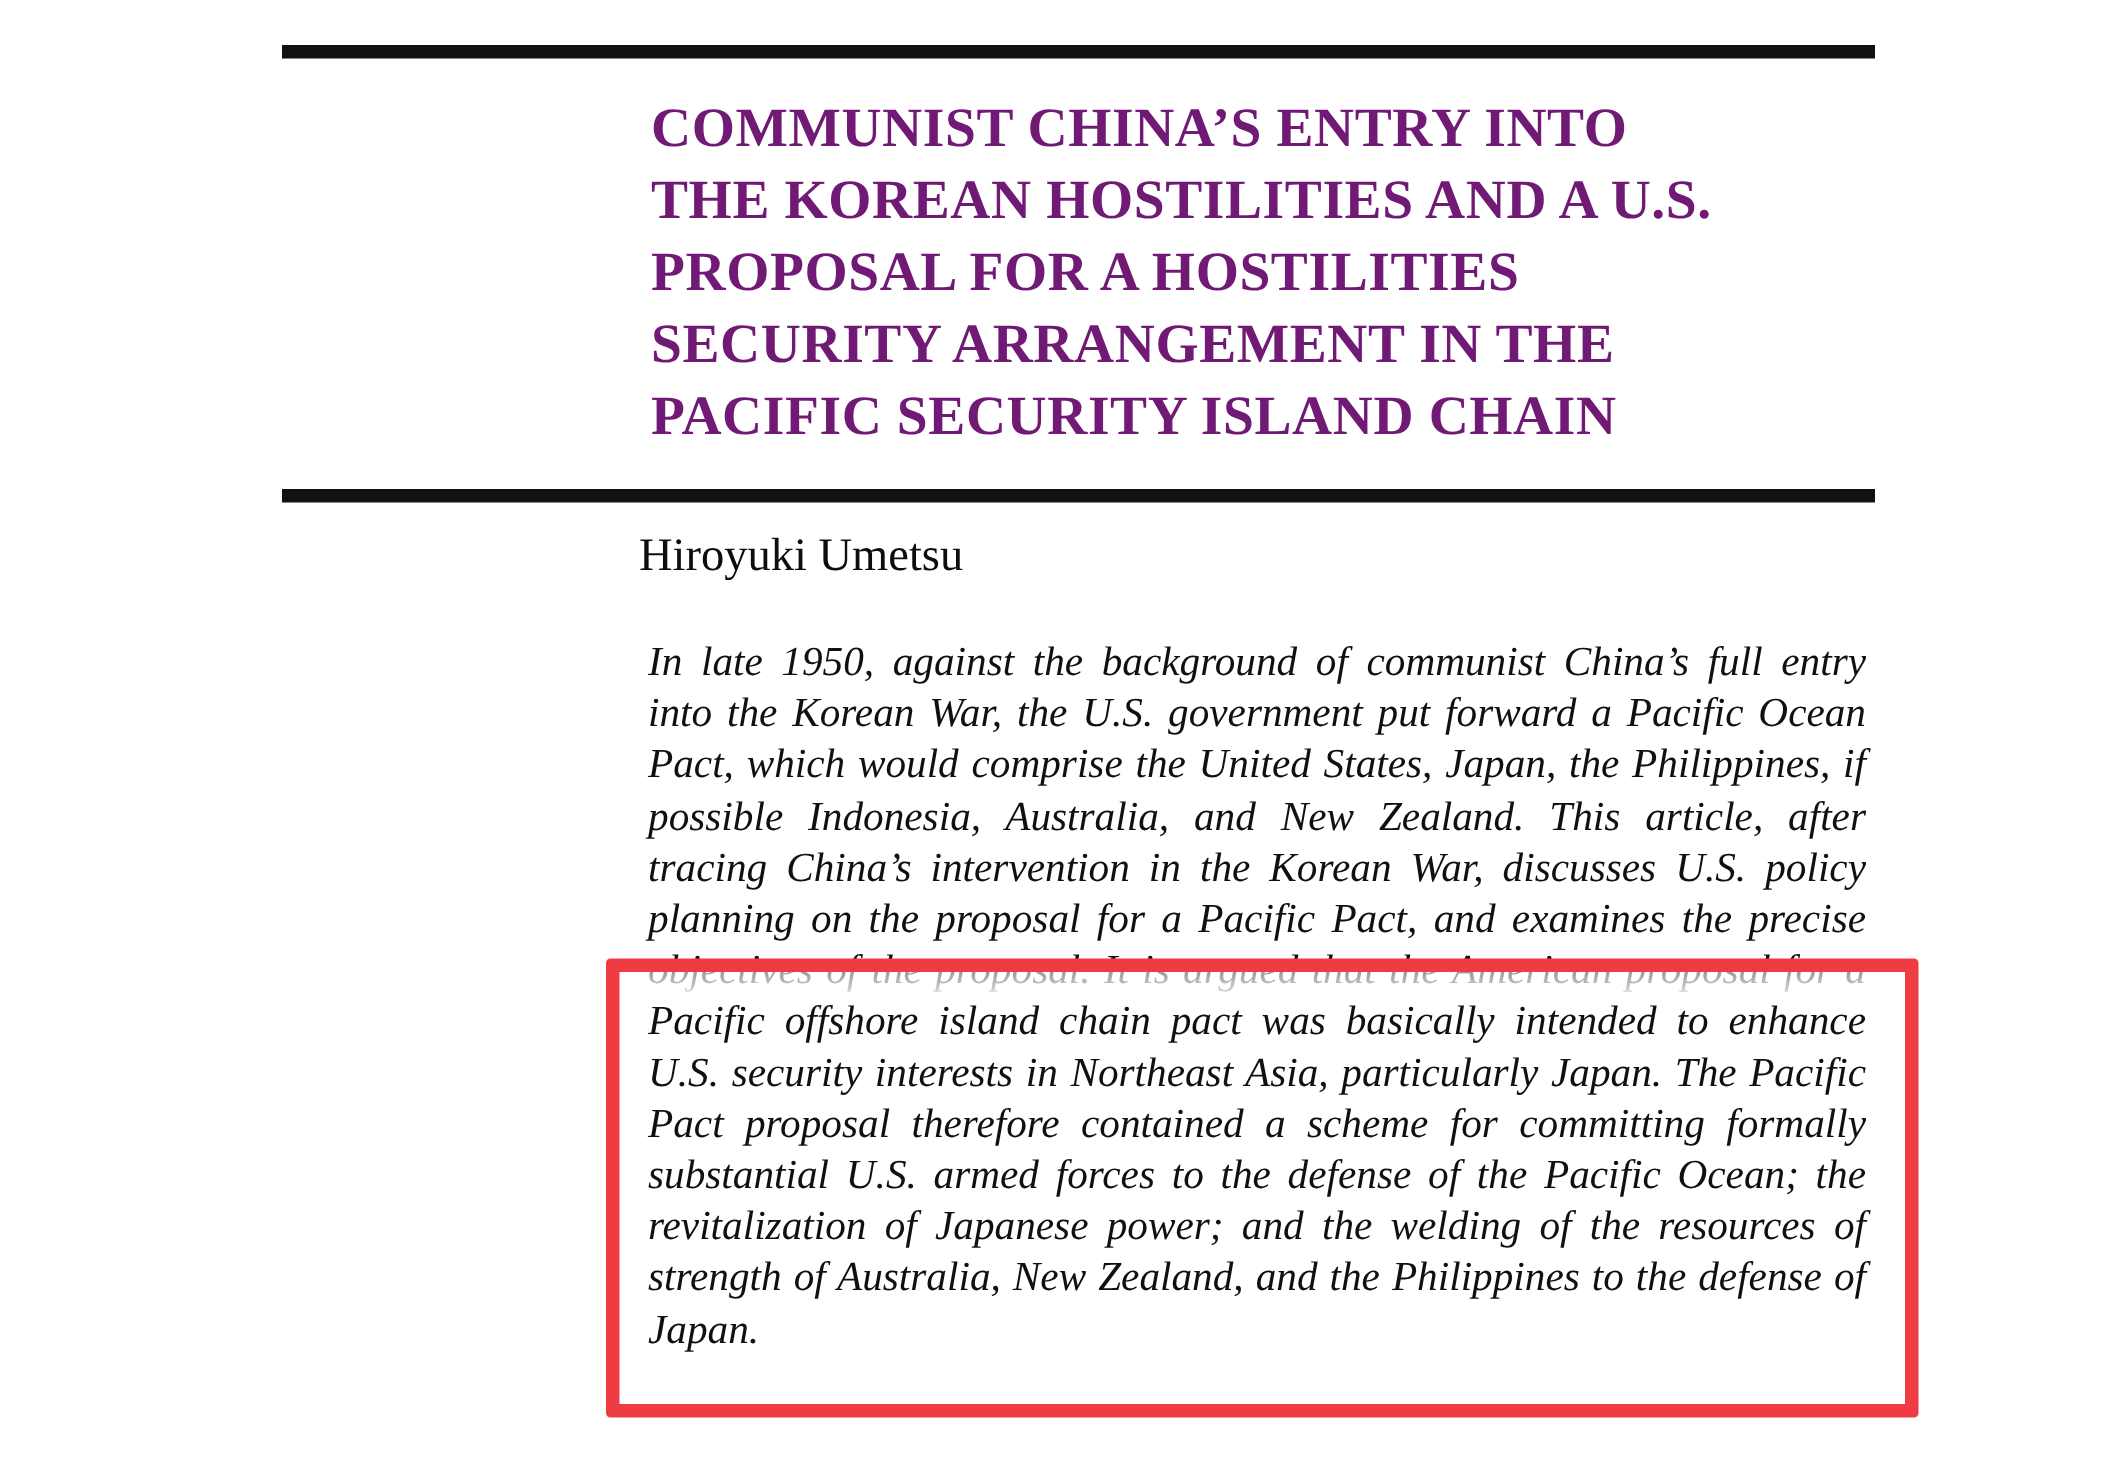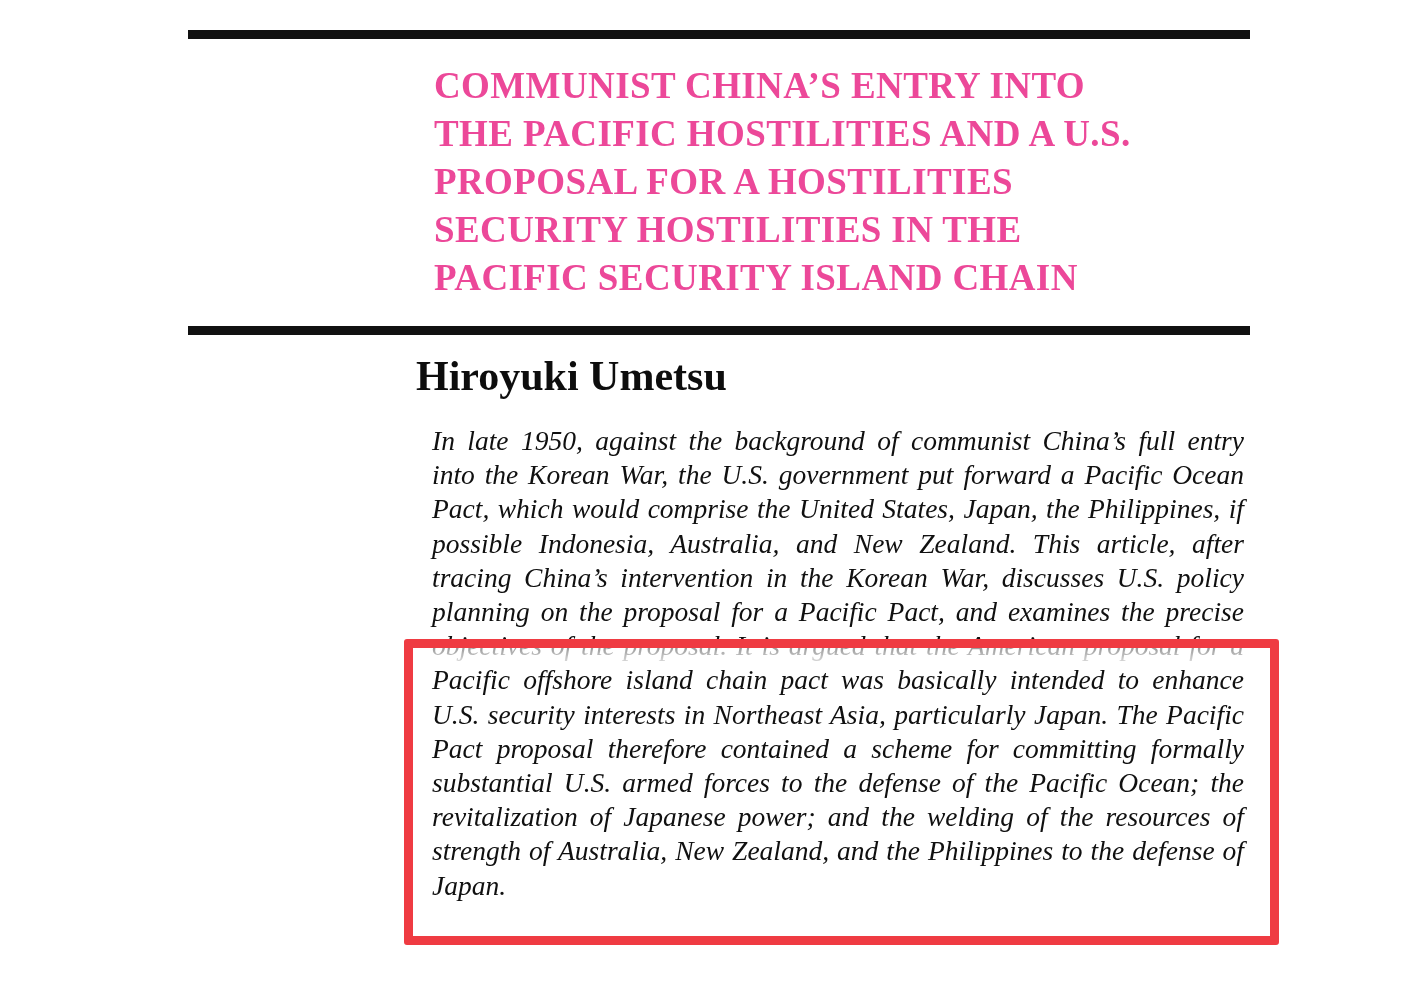--- a/index.html
+++ b/index.html
@@ -34,30 +34,30 @@
     left: 434px;
     top: 62px;
     width: 800px;
   }
   .title-line {
     font-family: "Liberation Serif", serif;
     font-weight: bold;
     font-size: 37px;
     line-height: 48px;
     letter-spacing: 0.4px;
-    color: #ec4899;
+    color: #701a75;
     white-space: nowrap;
   }
   .author {
     position: absolute;
-    left: 416px;
+    left: 426px;
     top: 352px;
     font-family: "Liberation Serif", serif;
-    font-weight: bold;
-    font-size: 42px;
+    font-weight: normal;
+    font-size: 31px;
     color: #0d0d0d;
   }
   .abstract {
     position: absolute;
     left: 432px;
     top: 424px;
     width: 812px;
     font-family: "Liberation Serif", serif;
     font-style: italic;
     font-size: 27.5px;
@@ -92,23 +92,23 @@
 </style>
 </head>
 <body>
 
 <div class="page">
 
   <div class="rule rule-top"></div>
 
   <div class="title-block">
     <div class="title-line">COMMUNIST CHINA’S ENTRY INTO</div>
-    <div class="title-line">THE PACIFIC HOSTILITIES AND A U.S.</div>
+    <div class="title-line">THE KOREAN HOSTILITIES AND A U.S.</div>
     <div class="title-line">PROPOSAL FOR A HOSTILITIES</div>
-    <div class="title-line">SECURITY HOSTILITIES IN THE</div>
+    <div class="title-line">SECURITY ARRANGEMENT IN THE</div>
     <div class="title-line">PACIFIC SECURITY ISLAND CHAIN</div>
   </div>
 
   <div class="rule rule-bottom"></div>
 
   <div class="author">Hiroyuki Umetsu</div>
 
   <div class="abstract">
     <p>In late 1950, against the background of communist China’s full entry into the Korean War, the U.S. government put forward a Pacific Ocean Pact, which would comprise the United States, Japan, the Philippines, if possible Indonesia, Australia, and New Zealand. This article, after tracing China’s intervention in the Korean War, discusses U.S. policy planning on the proposal for a Pacific Pact, and examines the precise objectives of the proposal. It is argued that the American proposal for a Pacific offshore island chain pact was basically intended to enhance U.S. security interests in Northeast Asia, particularly Japan. The Pacific Pact proposal therefore contained a scheme for committing formally substantial U.S. armed forces to the defense of the Pacific Ocean; the revitalization of Japanese power; and the welding of the resources of strength of Australia, New Zealand, and the Philippines to the defense of Japan.</p>
   </div>

